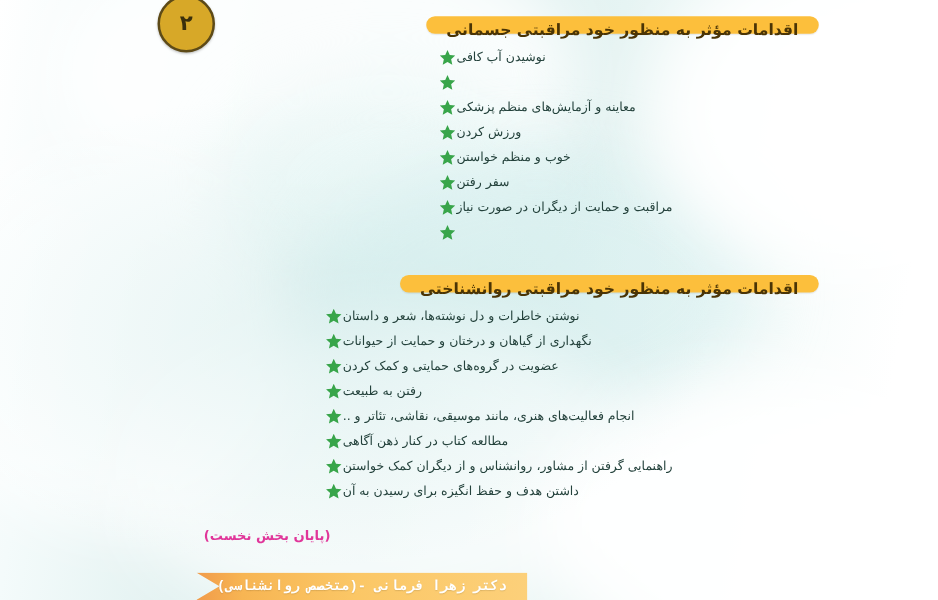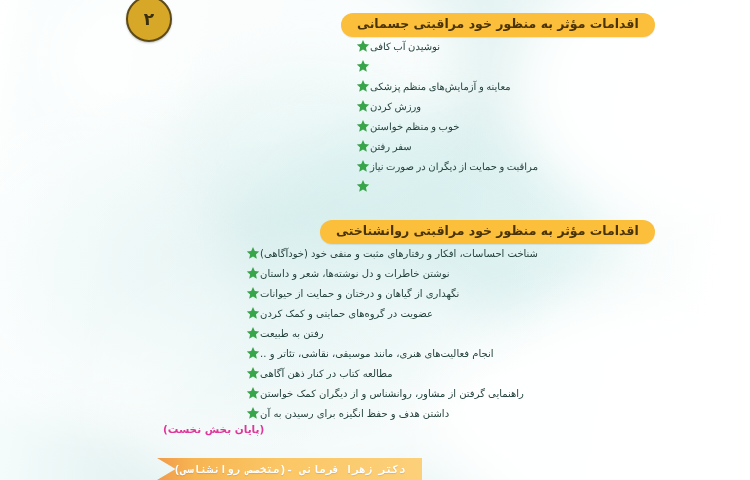--- a/index.html
+++ b/index.html
@@ -75,35 +75,35 @@
 
   
   .pill {
     position: absolute;
     background: #fcbf3c;
     border-radius: 14px;
     color: #4a3405;
     font-size: 12.5px;
     font-weight: bold;
     line-height: 22px;
-    height: 24px;
+    height: 14px;
     text-align: center;
     white-space: nowrap;
     padding: 0 16px;
     box-shadow: 0 1px 1px rgba(0,0,0,.08);
   }
   #pill-physical { left: 341px; top: 13px; }
   #pill-psych    { left: 320px; top: 220px; }
 
   
   .list {
     position: absolute;
     right: 212px;
   }
-  #list-physical { top: 36px; font-family: Liberation Serif, serif; }
+  #list-physical { top: 36px; }
   #list-psych    { top: 243px; }
 
   .row {
     display: flex;
     flex-direction: row-reverse;
     align-items: center;
     justify-content: flex-start;
     height: 20px;
     margin-bottom: 0px;
   }
@@ -225,26 +225,20 @@
       </div>
     </div>
 
   <div class="pill" id="pill-psych">اقدامات مؤثر به منظور خود مراقبتی روانشناختی</div>
 
   <div class="list" id="list-psych">
       <div class="row">
         <svg class="star" viewBox="0 0 24 24" aria-hidden="true">
           <polygon points="12,1.6 15.1,8.6 22.6,9.4 17,14.5 18.6,22 12,18.1 5.4,22 7,14.5 1.4,9.4 8.9,8.6" fill="#38a54a"></polygon>
         </svg>
-        <span class="row-text">شناخت احساسات، افکار و رفتارهای مثبت و منفی خود (خودآگاهی)</span>
-      </div>
-      <div class="row">
-        <svg class="star" viewBox="0 0 24 24" aria-hidden="true">
-          <polygon points="12,1.6 15.1,8.6 22.6,9.4 17,14.5 18.6,22 12,18.1 5.4,22 7,14.5 1.4,9.4 8.9,8.6" fill="#38a54a"></polygon>
-        </svg>
         <span class="row-text">نوشتن خاطرات و دل نوشته‌ها، شعر و داستان</span>
       </div>
       <div class="row">
         <svg class="star" viewBox="0 0 24 24" aria-hidden="true">
           <polygon points="12,1.6 15.1,8.6 22.6,9.4 17,14.5 18.6,22 12,18.1 5.4,22 7,14.5 1.4,9.4 8.9,8.6" fill="#38a54a"></polygon>
         </svg>
         <span class="row-text">نگهداری از گیاهان و درختان و حمایت از حیوانات</span>
       </div>
       <div class="row">
         <svg class="star" viewBox="0 0 24 24" aria-hidden="true">

